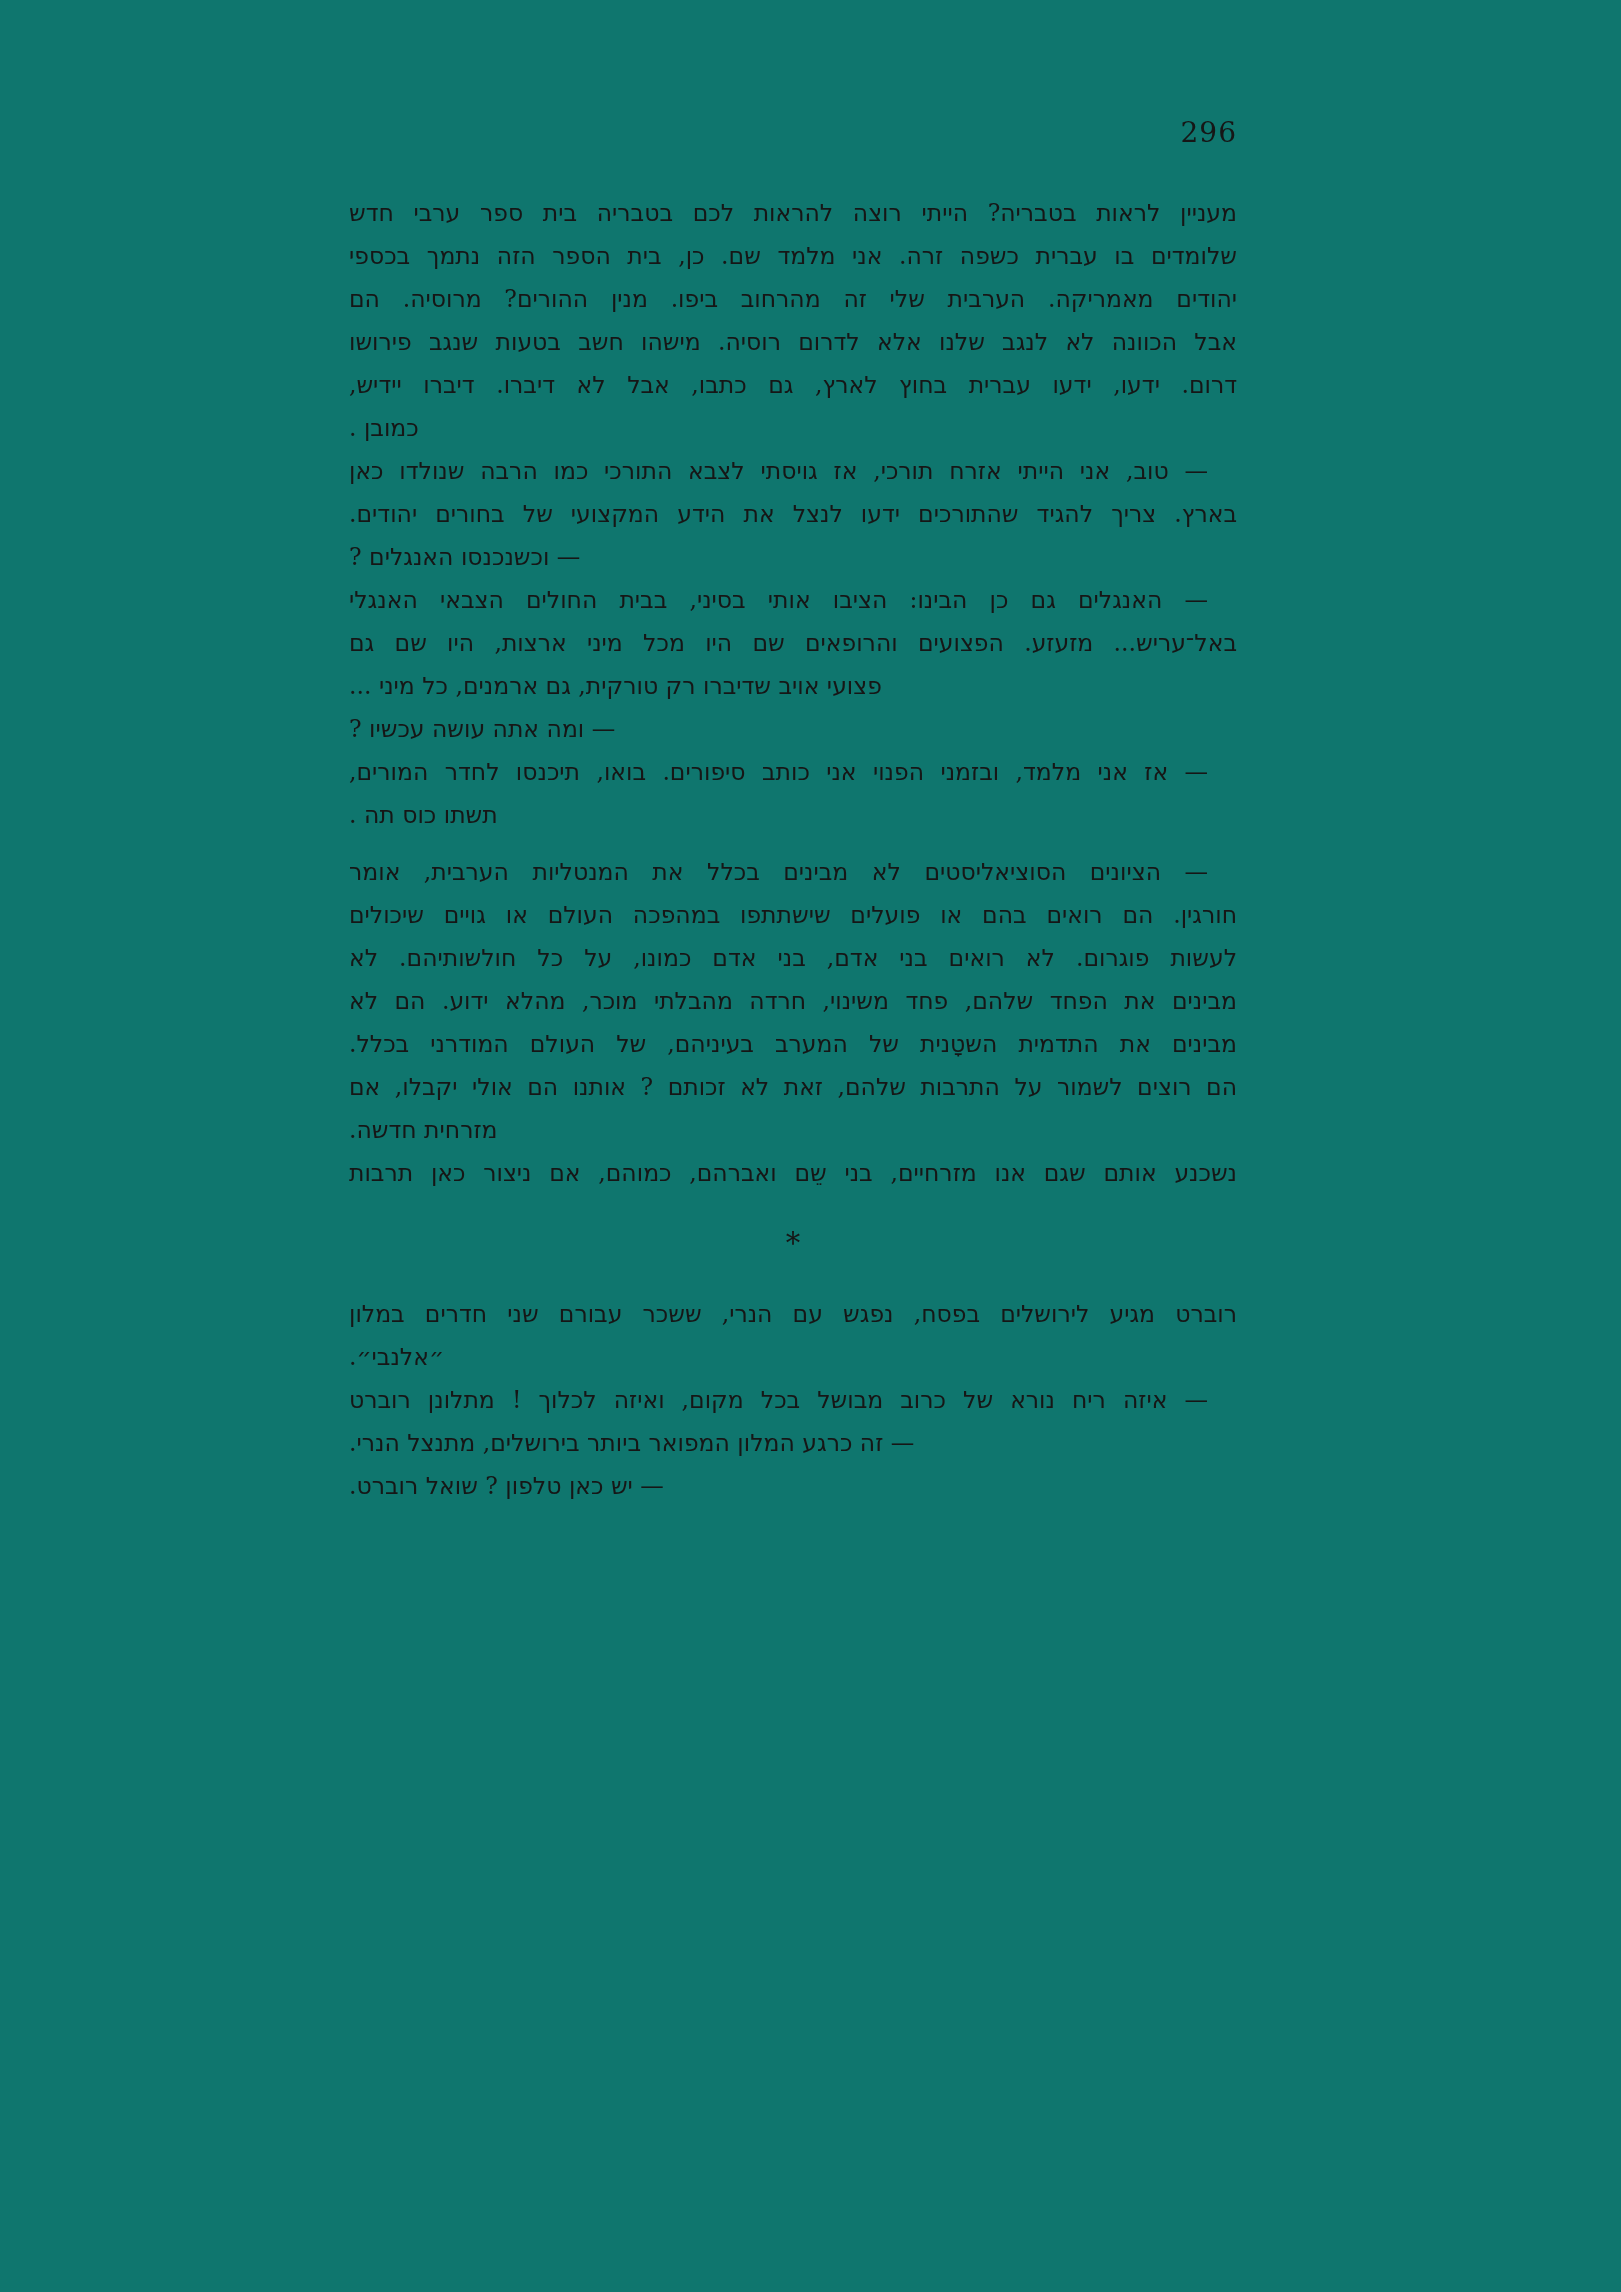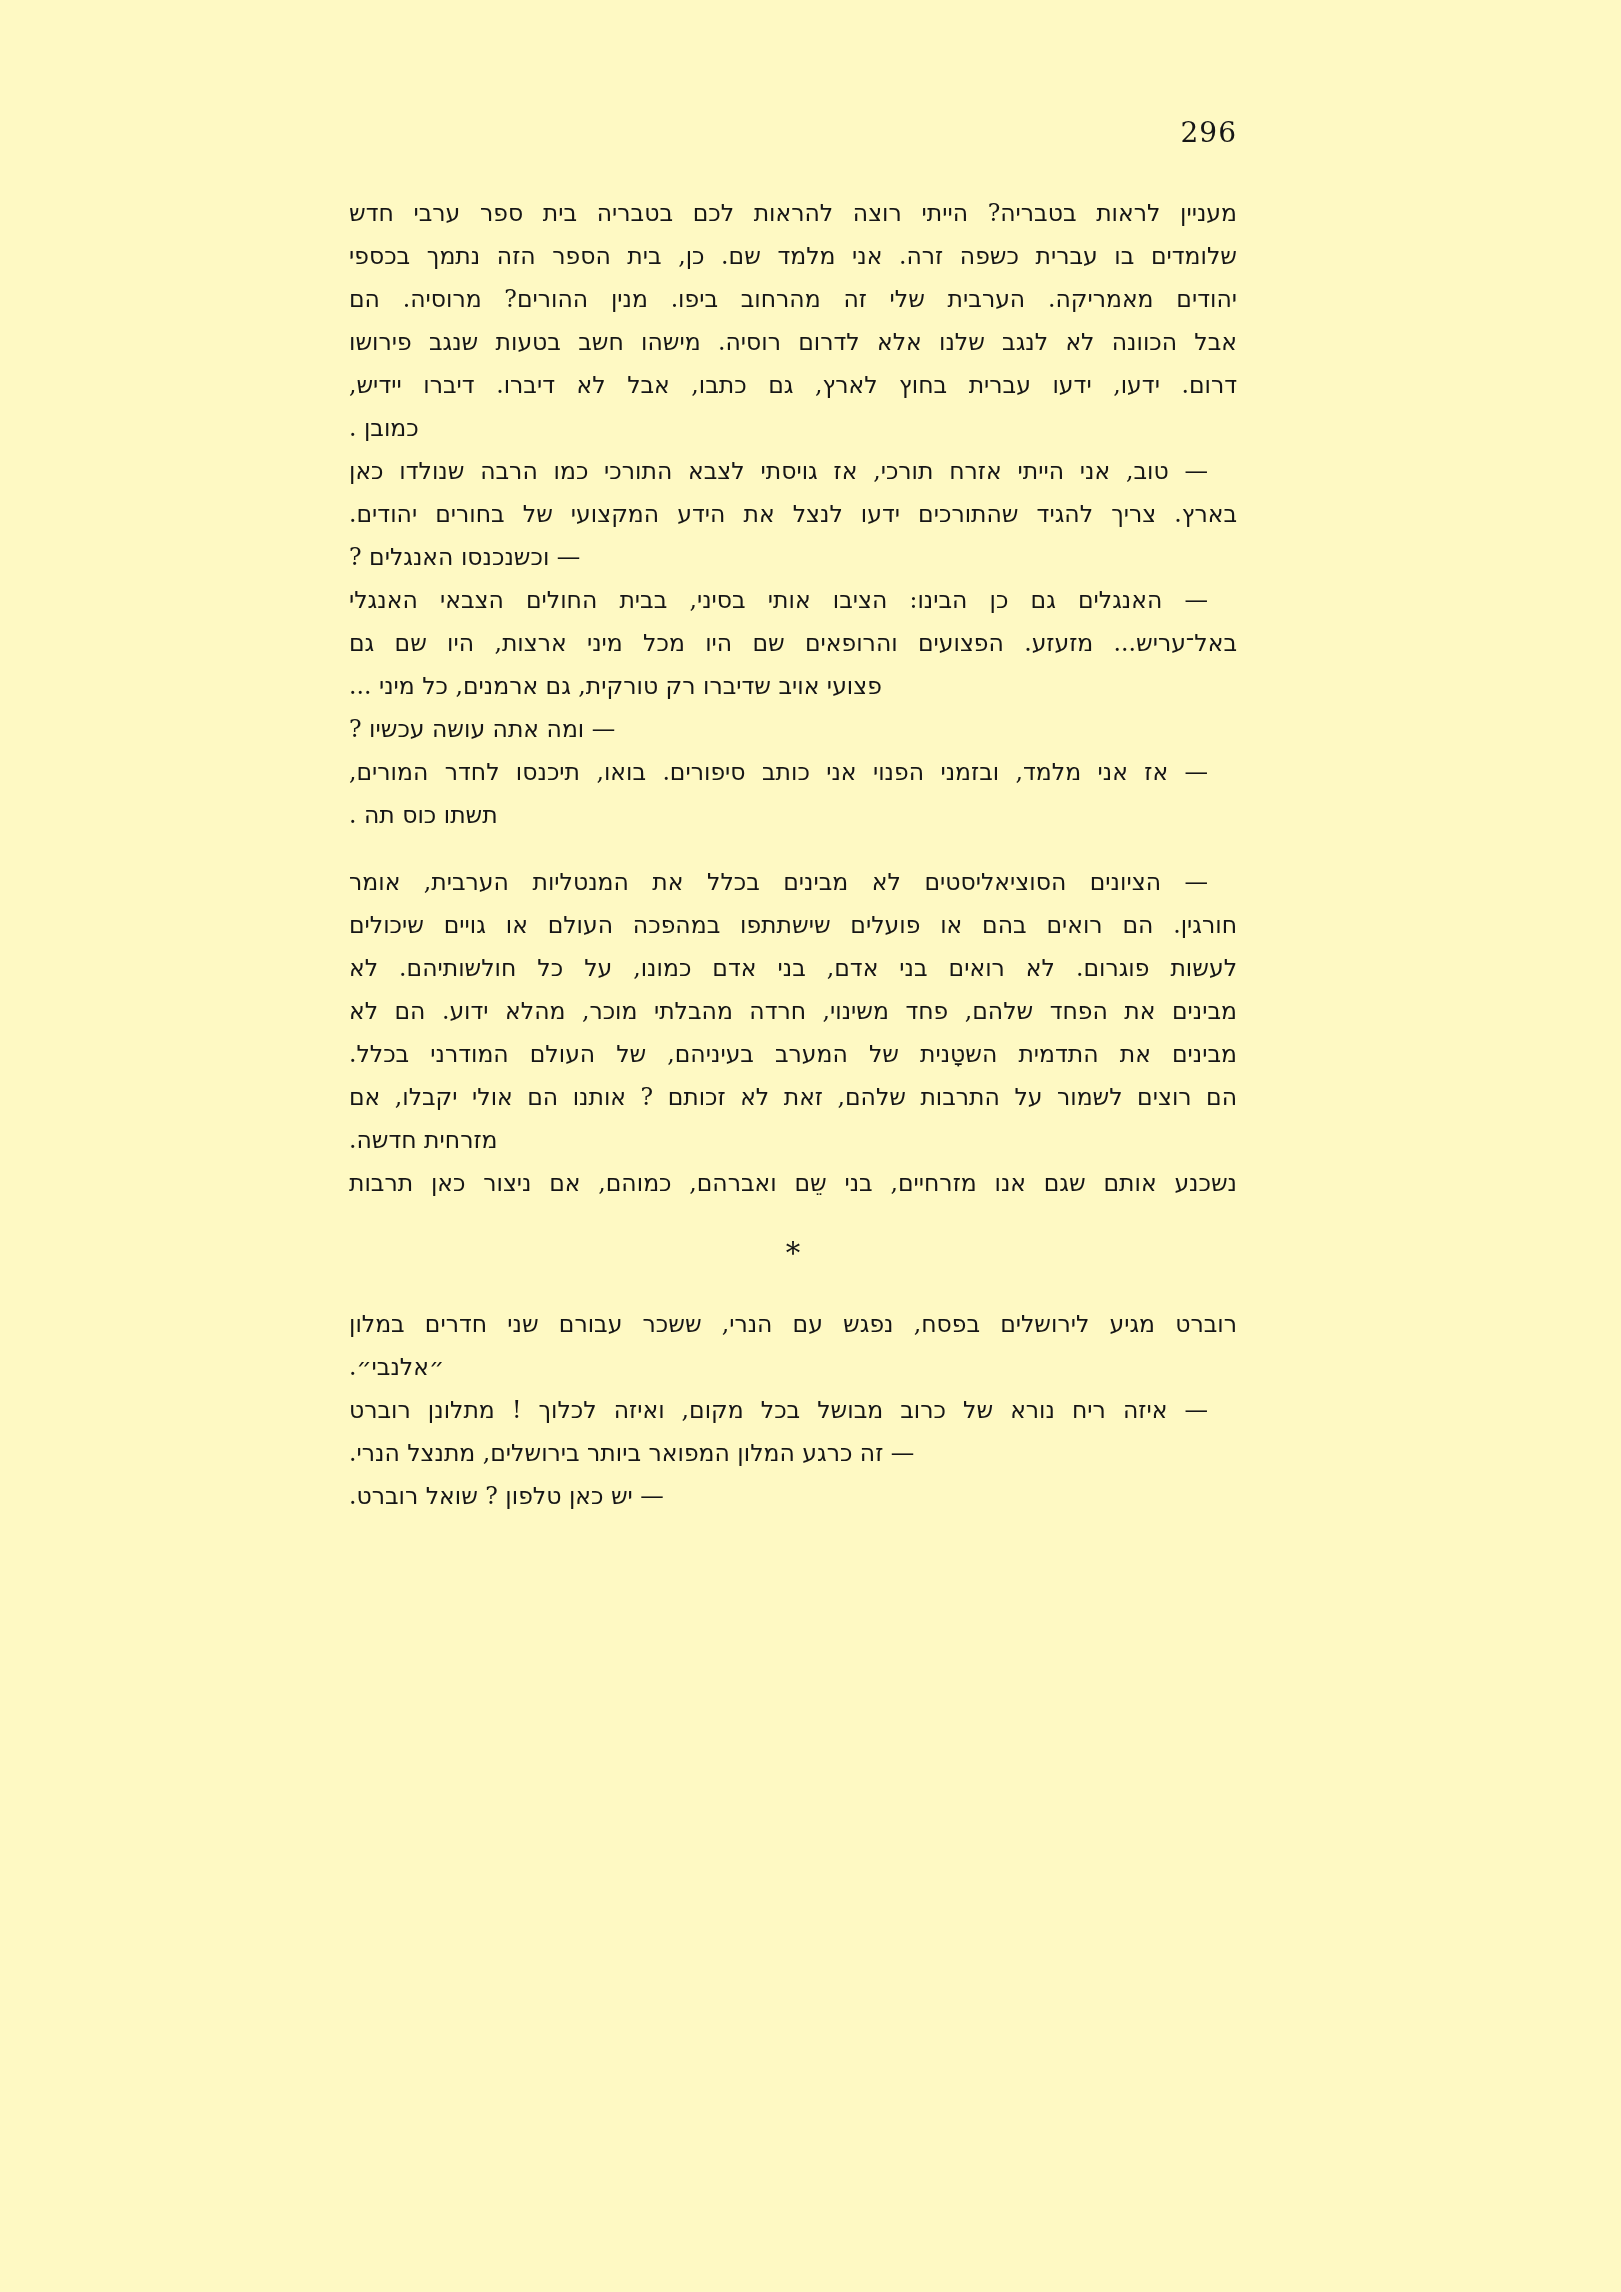--- a/index.html
+++ b/index.html
@@ -7,21 +7,21 @@
     width: 1621px; height: 2293px;
     background: #ffffff;
     position: relative;
     font-family: "DejaVu Serif", "DejaVu Sans", serif;
     color: #141414;
   }
   .page {
     position: absolute;
     top: 0; left: 0;
     width: 1621px; height: 2293px;
-    background: #fef9c3;
+    background: #0f766e;
   }
   .page-number {
     position: absolute;
     top: 116px;
     left: 349px;
     width: 888px;
     text-align: right;
     font-size: 28px;
     letter-spacing: 1px;
     color: #161616;
@@ -36,21 +36,21 @@
     line-height: 43px;
     color: #161616;
   }
   .line { min-height: 43px; }
   .l-just {
     text-align: justify;
     text-align-last: justify;
   }
   .l-end { text-align: left; }
   .l-ind { padding-right: 29px; }
-  .l-gap { margin-top: 24px; }
+  .l-gap { margin-top: 14px; }
   .l-star {
     text-align: center;
     font-size: 29px;
     margin-top: 27.4px;
     margin-bottom: 27.4px;
   }
 </style>
 </head>
 <body>
 

